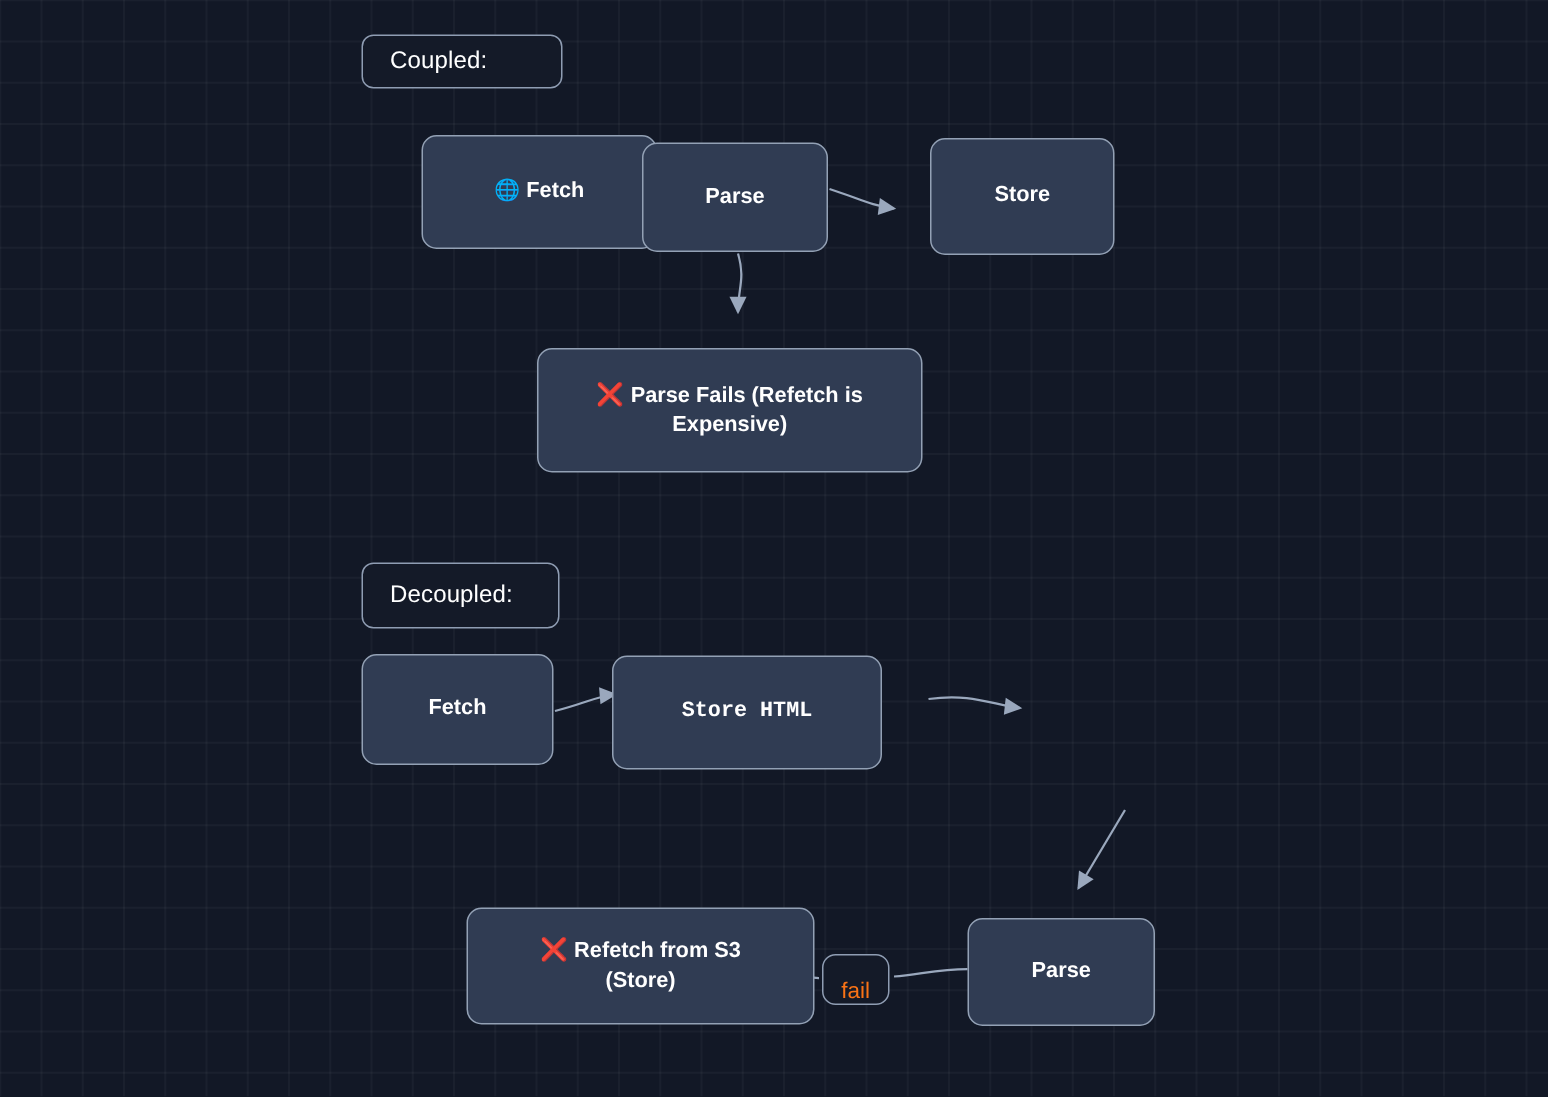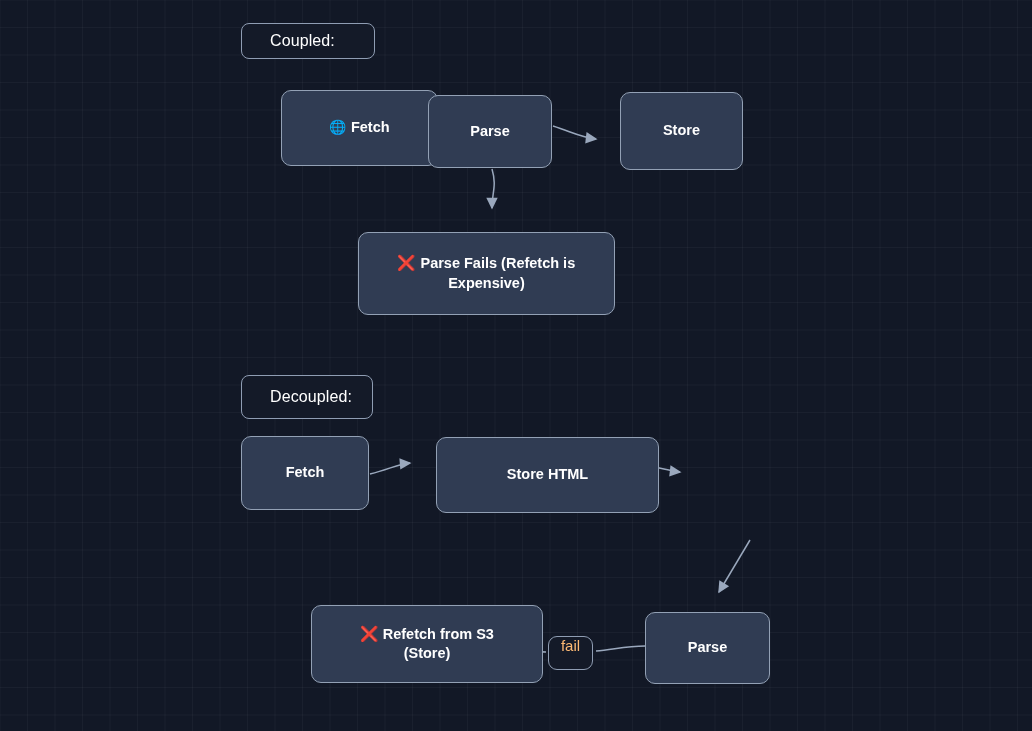--- a/index.html
+++ b/index.html
@@ -35,21 +35,21 @@
     position: absolute;
     box-sizing: border-box;
     background: #141a28;
     border: 1px solid #8f9db3;
     border-radius: 8px;
     color: #ffffff;
     font-size: 16px;
     font-weight: 400;
     display: flex;
     align-items: center;
-    padding-left: 28px;
+    padding-left: 18px;
     letter-spacing: 0.1px;
   }
 
   
   .node {
     position: absolute;
     box-sizing: border-box;
     background: #303c53;
     border: 1px solid #93a1b5;
     border-radius: 10px;
@@ -86,25 +86,25 @@
     font-weight: bold;
   }
 
   
   .edge-label {
     position: absolute;
     box-sizing: border-box;
     background: #141a28;
     border: 1px solid #8f9db3;
     border-radius: 9px;
-    color: #fdba74;
+    color: #f97316;
     font-size: 15px;
     font-weight: 400;
     display: flex;
-    align-items: flex-start;
+    align-items: flex-end;
     justify-content: center;
   }
 
   
   .x-mark {
     color: #e60f1f;
     font-weight: bold;
     font-family: "DejaVu Sans", sans-serif;
     font-size: 15px;
     margin-right: 3px;
@@ -171,21 +171,21 @@
   </div>
 
   <div class="node" style="left:620px; top:92px; width:123px; height:78px;">
     <span>Store</span>
   </div>
 
   <div class="node" style="left:241px; top:436px; width:128px; height:74px;">
     <span>Fetch</span>
   </div>
 
-  <div class="node" style="left:436px; top:437px; width:223px; height:76px;">
+  <div class="node" style="left:408px; top:437px; width:180px; height:76px;font-family:Liberation Mono, monospace;">
     <span>Store HTML</span>
   </div>
 
 
   <div class="node" style="left:645px; top:612px; width:125px; height:72px;">
     <span>Parse</span>
   </div>
 
   <div class="node" style="left:263px; top:605px; width:232px; height:78px;margin-left:48px;">
     <span class="label-inner">

